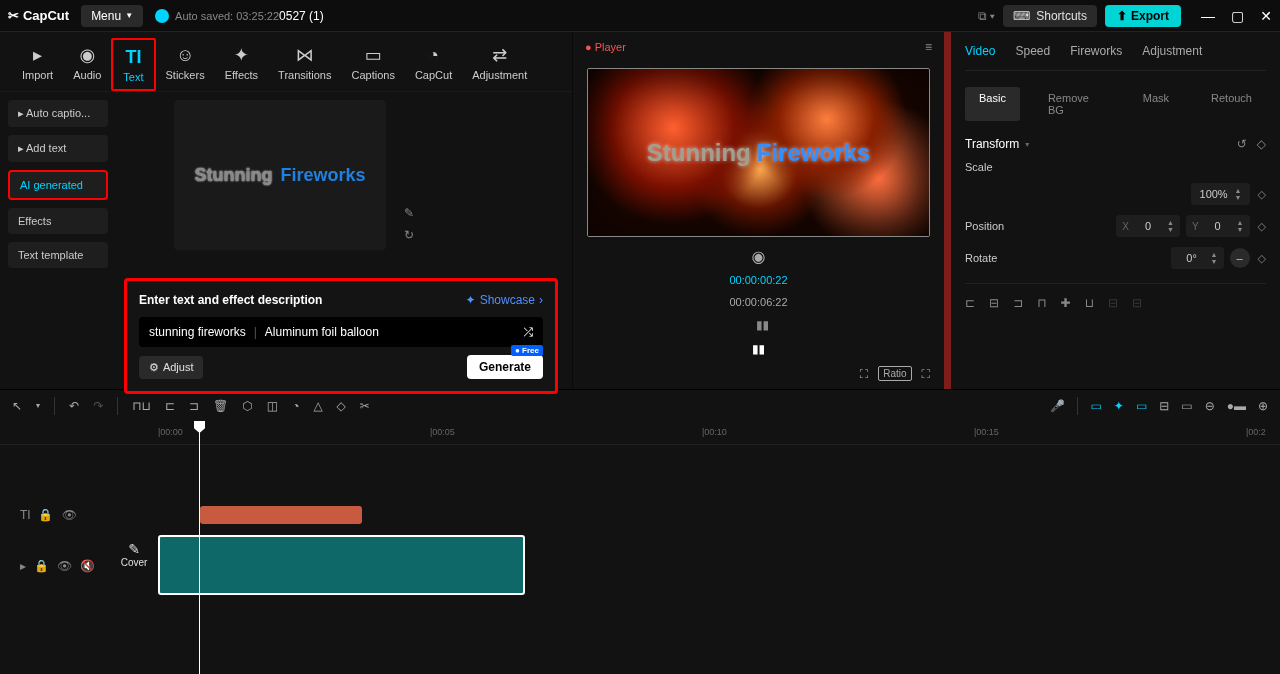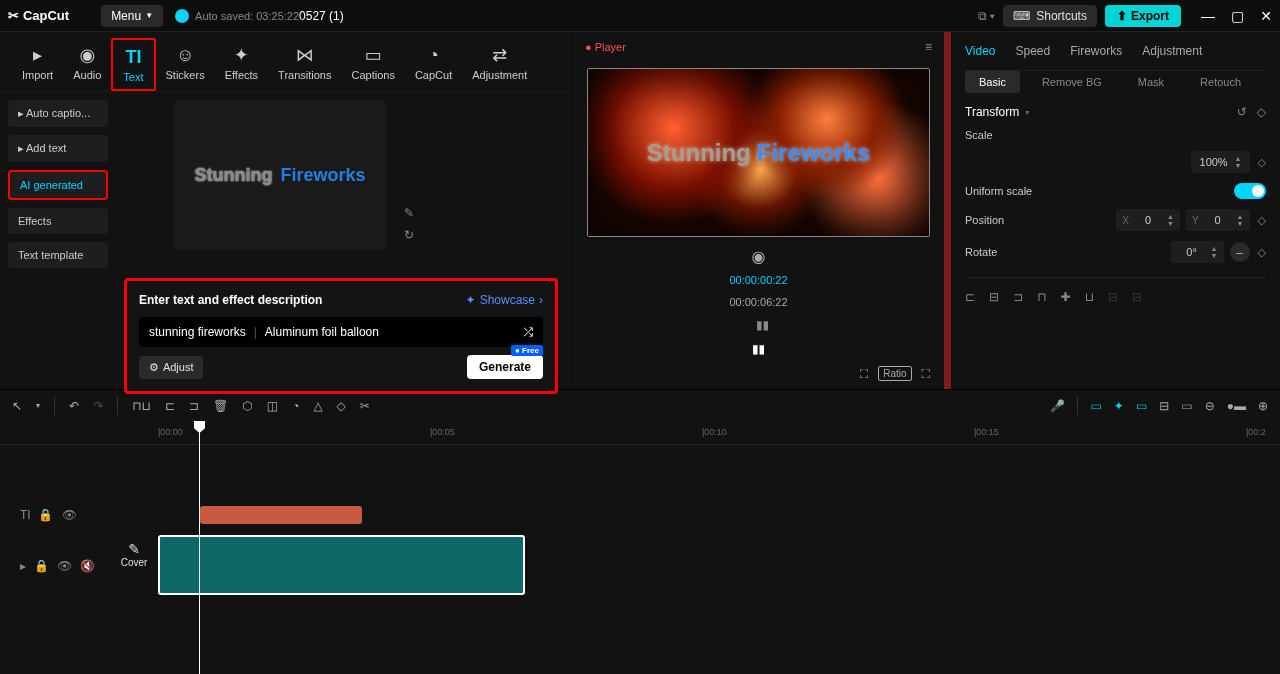--- a/index.html
+++ b/index.html
@@ -1,19 +1,19 @@
 <!DOCTYPE html>
 <html><head>
 <meta charset="utf-8">
 <style>
 * { margin: 0; padding: 0; box-sizing: border-box; font-family: -apple-system, BlinkMacSystemFont, "Segoe UI", Arial, sans-serif; }
 body { background: #0d0d0d; color: #e0e0e0; font-size: 12px; width: 1280px; height: 674px; overflow: hidden; }
 .titlebar { height: 32px; background: #0d0d0d; display: flex; align-items: center; padding: 0 8px; border-bottom: 1px solid #222; }
 .logo { font-weight: bold; font-size: 13px; color: #fff; margin-right: 12px; display: flex; align-items: center; gap: 4px; }
-.menu-btn { background: #2a2a2a; color: #fff; padding: 4px 10px; border-radius: 4px; font-size: 12px; margin-right: 12px; display: flex; align-items: center; gap: 4px; cursor: pointer; margin-left: 20px; }
+.menu-btn { background: #2a2a2a; color: #fff; padding: 4px 10px; border-radius: 4px; font-size: 12px; margin-right: 12px; display: flex; align-items: center; gap: 4px; cursor: pointer; }
 .autosave { color: #888; font-size: 11px; display: flex; align-items: center; gap: 6px; }
 .autosave-dot { width: 14px; height: 14px; border-radius: 50%; background: #00d4ff; display: inline-block; }
 .title-center { flex: 1; text-align: left; font-size: 12px; color: #fff; font-weight: 500; }
 .titlebar-right { display: flex; align-items: center; gap: 8px; }
 .shortcuts-btn { background: #2a2a2a; padding: 4px 10px; border-radius: 4px; display: flex; align-items: center; gap: 6px; font-size: 12px; }
 .export-btn { background: #00d4d4; color: #000; padding: 4px 12px; border-radius: 4px; font-weight: bold; display: flex; align-items: center; gap: 4px; font-size: 12px; }
 .win-controls { display: flex; gap: 16px; margin-left: 12px; font-size: 14px; color: #fff; }
 .main-area { display: flex; height: 357px; }
 .left-panel { width: 572px; background: #121212; display: flex; flex-direction: column; }
 .top-tabs { display: flex; padding: 6px 12px 0; gap: 0; border-bottom: 1px solid #1a1a1a; }
@@ -57,21 +57,21 @@
 .player-controls { display: flex; align-items: center; padding: 8px 14px; gap: 10px; flex-direction: column; }
 .timecode { font-size: 11px; }
 .tc-cur { color: #00d4ff; }
 .tc-dur { color: #aaa; }
 .player-controls-right { margin-left: auto; display: flex; gap: 10px; align-items: center; color: #aaa; }
 .ratio-badge { border: 1px solid #aaa; padding: 1px 4px; font-size: 10px; border-radius: 2px; }
 .props-panel { flex: 1; background: #121212; border-left: 7px solid #7f1d1d; padding: 8px 14px; }
 .props-tabs { display: flex; gap: 20px; padding: 4px 0 12px; border-bottom: 1px solid #222; }
 .props-tab { font-size: 12px; color: #aaa; font-weight: 500; cursor: pointer; }
 .props-tab.active { color: #00d4ff; }
-.props-subtabs { display: flex; gap: 8px; margin: 0 0; }
+.props-subtabs { display: flex; gap: 14px; margin: 16px 0; }
 .props-subtab { padding: 5px 14px; font-size: 11px; color: #888; border-radius: 3px; cursor: pointer; }
 .props-subtab.active { background: #2a2a2a; color: #fff; }
 .section-title { font-size: 12px; color: #fff; font-weight: 500; margin: 12px 0 10px; display: flex; align-items: center; gap: 6px; }
 .section-title-icons { margin-left: auto; display: flex; gap: 10px; color: #888; }
 .prop-row { display: flex; align-items: center; margin: 10px 0; font-size: 11px; color: #ccc; }
 .prop-label { width: 60px; }
 .num-input { background: #1e1e1e; padding: 4px 8px; border-radius: 3px; display: flex; align-items: center; gap: 6px; margin-left: auto; }
 .num-val { min-width: 30px; text-align: center; }
 .stepper { display: flex; flex-direction: column; font-size: 7px; color: #888; gap: 0; }
 .kf-icon { margin-left: 8px; color: #888; }
@@ -281,24 +281,20 @@
       <div class="num-input" style="margin-left:auto">
         <span class="num-val">100%</span>
         <div class="stepper">
             <span>▲</span>
             <span>▼</span>
           </div>
       </div>
       <span class="kf-icon">◇</span>
     </div>
     <div class="prop-row">
-      <span>Uniform scale</span>
-      <div class="toggle"></div>
-    </div>
-    <div class="prop-row">
       <span class="prop-label">Position</span>
       <div class="pos-inputs">
         <div class="pos-field">
             <span class="pos-lbl">X</span>
             <span class="num-val">0</span>
             <div class="stepper">
               <span>▲</span>
               <span>▼</span>
             </div>
           </div>

